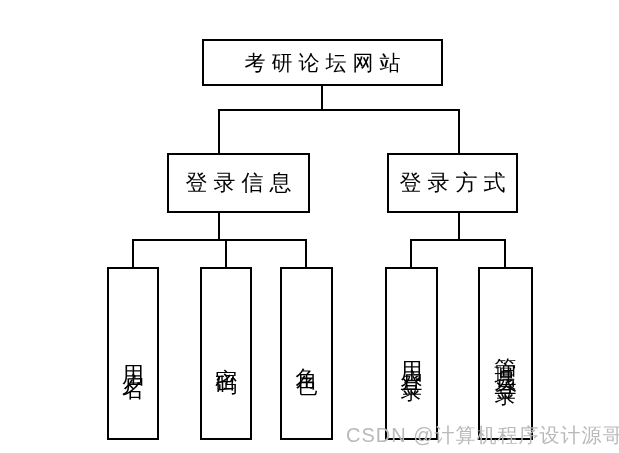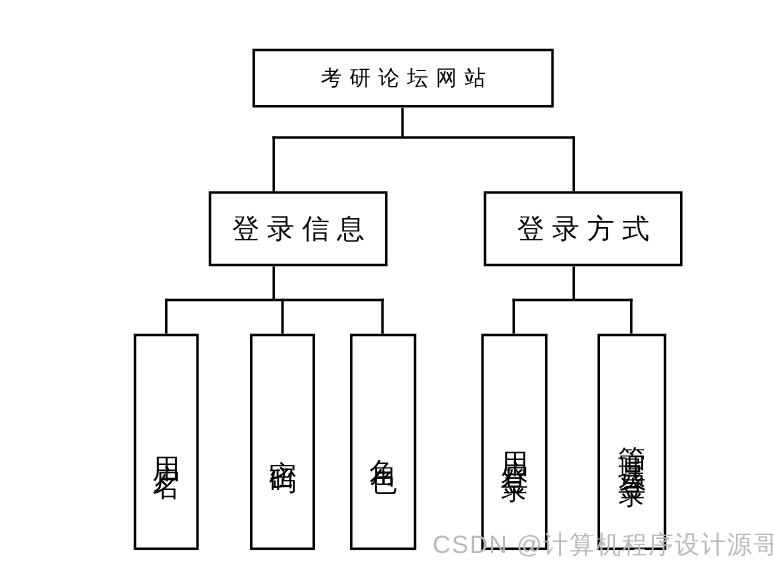--- a/index.html
+++ b/index.html
@@ -43,23 +43,23 @@
   .leaf .label {
     margin-bottom: -7px; 
   }
   .line {
     position: absolute;
     background: #000000;
     z-index: 1;
   }
 
   
-  #node-root         { left: 202px; top: 39px;  width: 241px; height: 47px; font-size: 17px; }
+  #node-root         { left: 202px; top: 39px;  width: 241px; height: 47px; font-size: 21px; }
   #node-login-info   { left: 147px; top: 153px; width: 143px; height: 60px; margin-left: 20px; }
-  #node-login-method { left: 387px; top: 153px; width: 159px; height: 60px; }
+  #node-login-method { left: 387px; top: 153px; width: 131px; height: 60px; }
   #node-username     { left: 107px; top: 267px; width: 52px;  height: 173px; }
   #node-password     { left: 200px; top: 267px; width: 52px;  height: 173px; }
   #node-role         { left: 280px; top: 267px; width: 53px;  height: 173px; }
   #node-user-login   { left: 385px; top: 267px; width: 53px;  height: 173px; }
   #node-admin-login  { left: 478px; top: 267px; width: 55px;  height: 173px; }
 
   
   #conn-root-stem         { left: 321px; top: 86px;  width: 2px;   height: 24px; }
   #conn-level1-hbar       { left: 218px; top: 109px; width: 242px; height: 2px;  }
   #conn-login-info-drop   { left: 218px; top: 109px; width: 2px;   height: 45px; }

